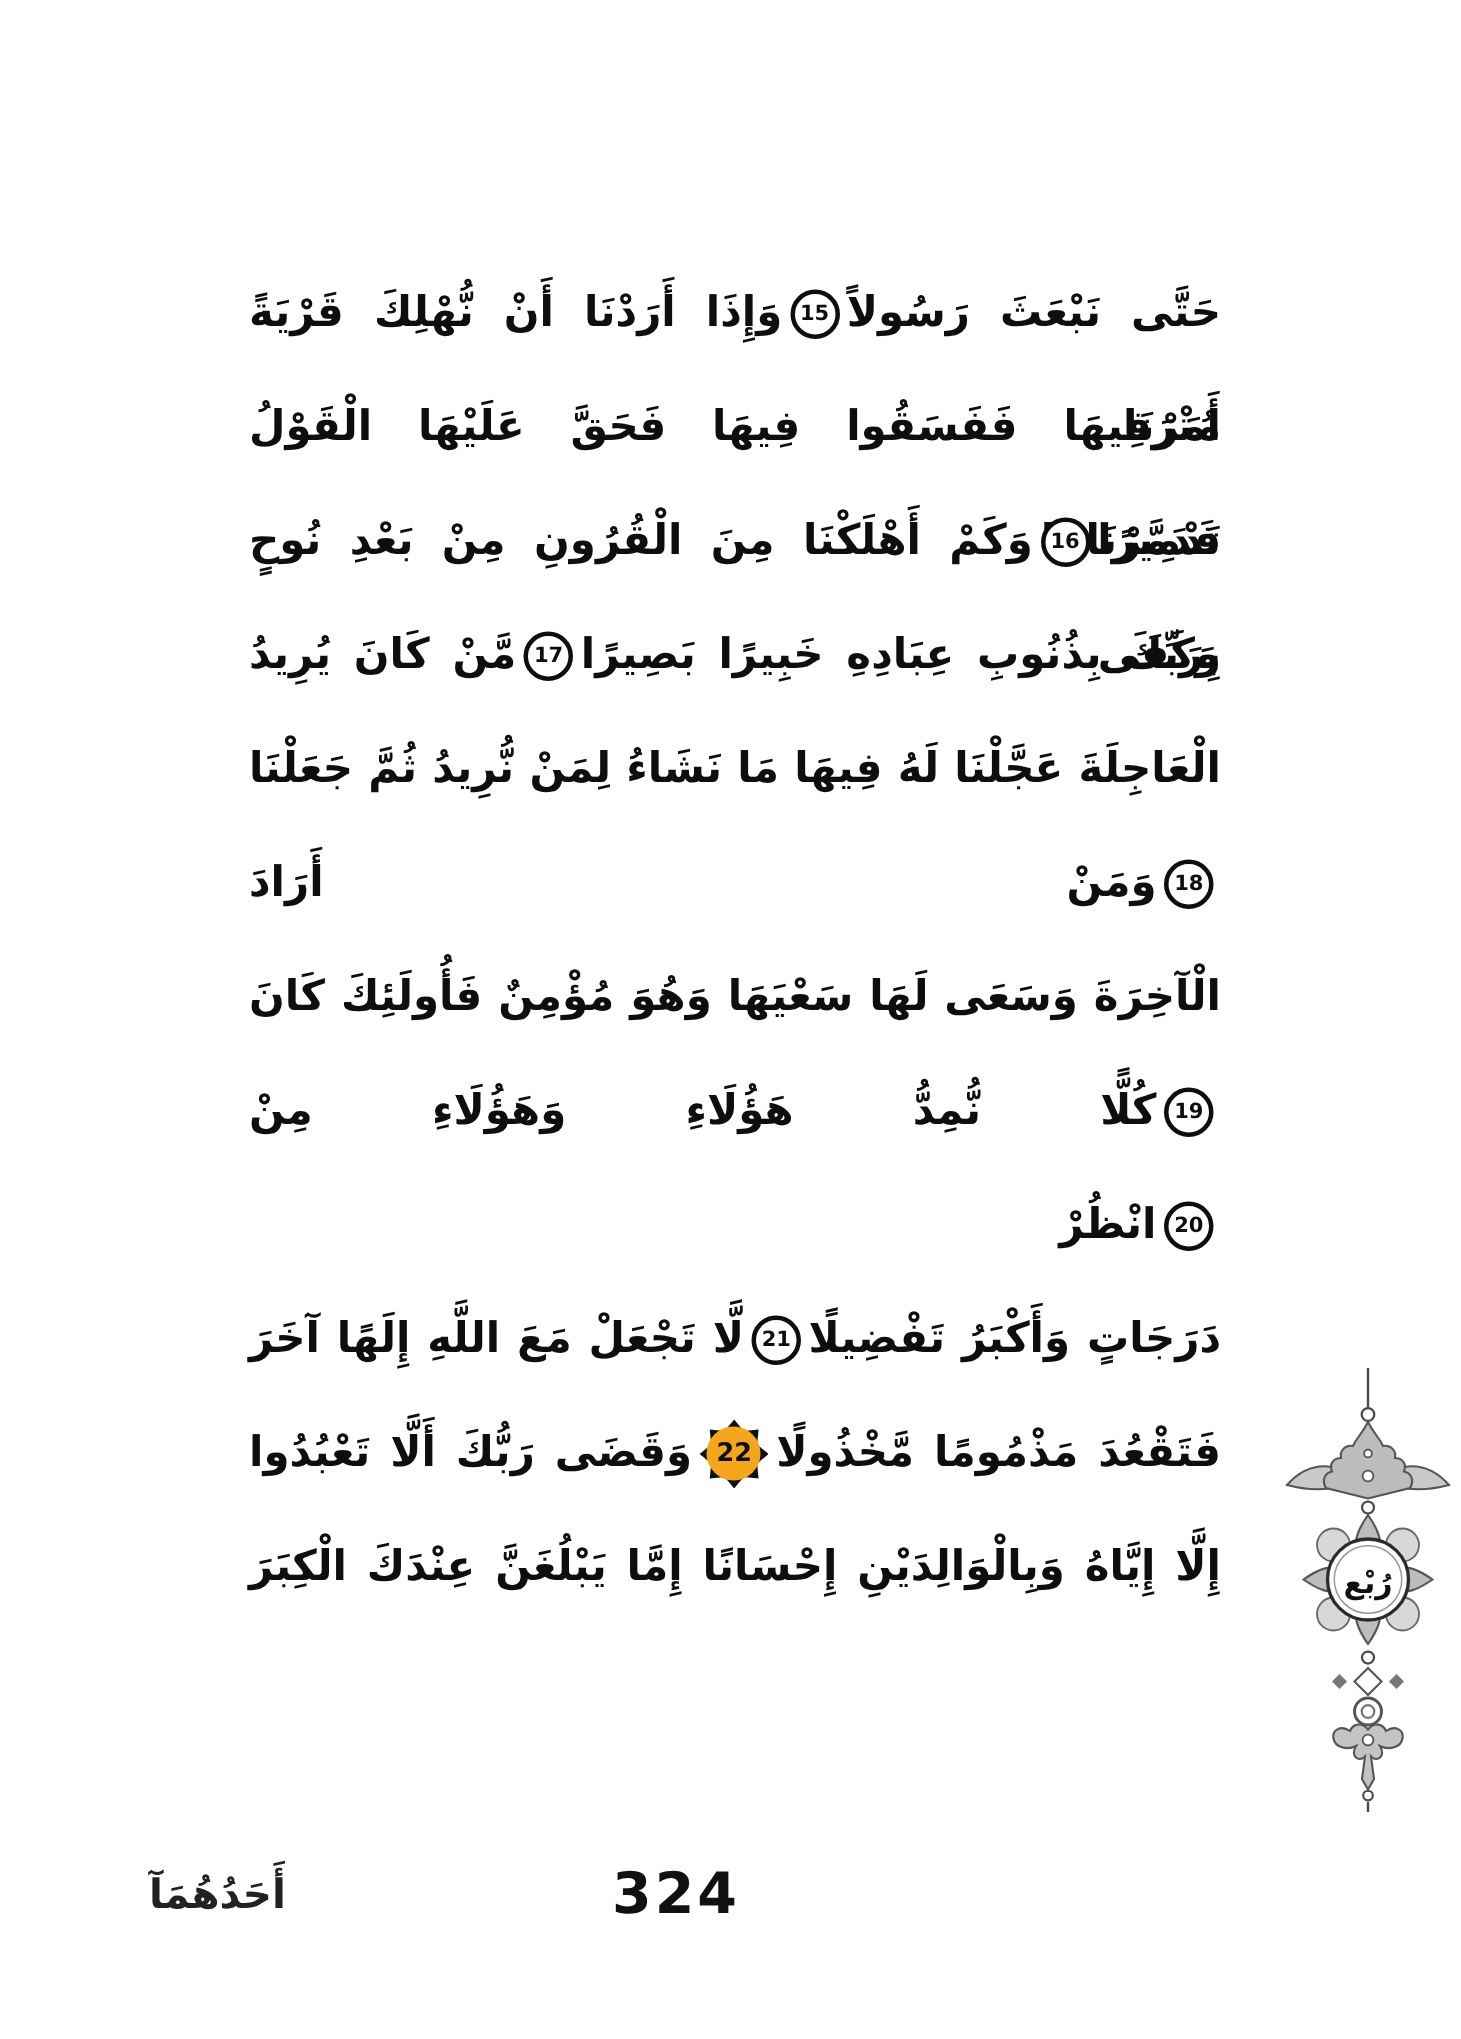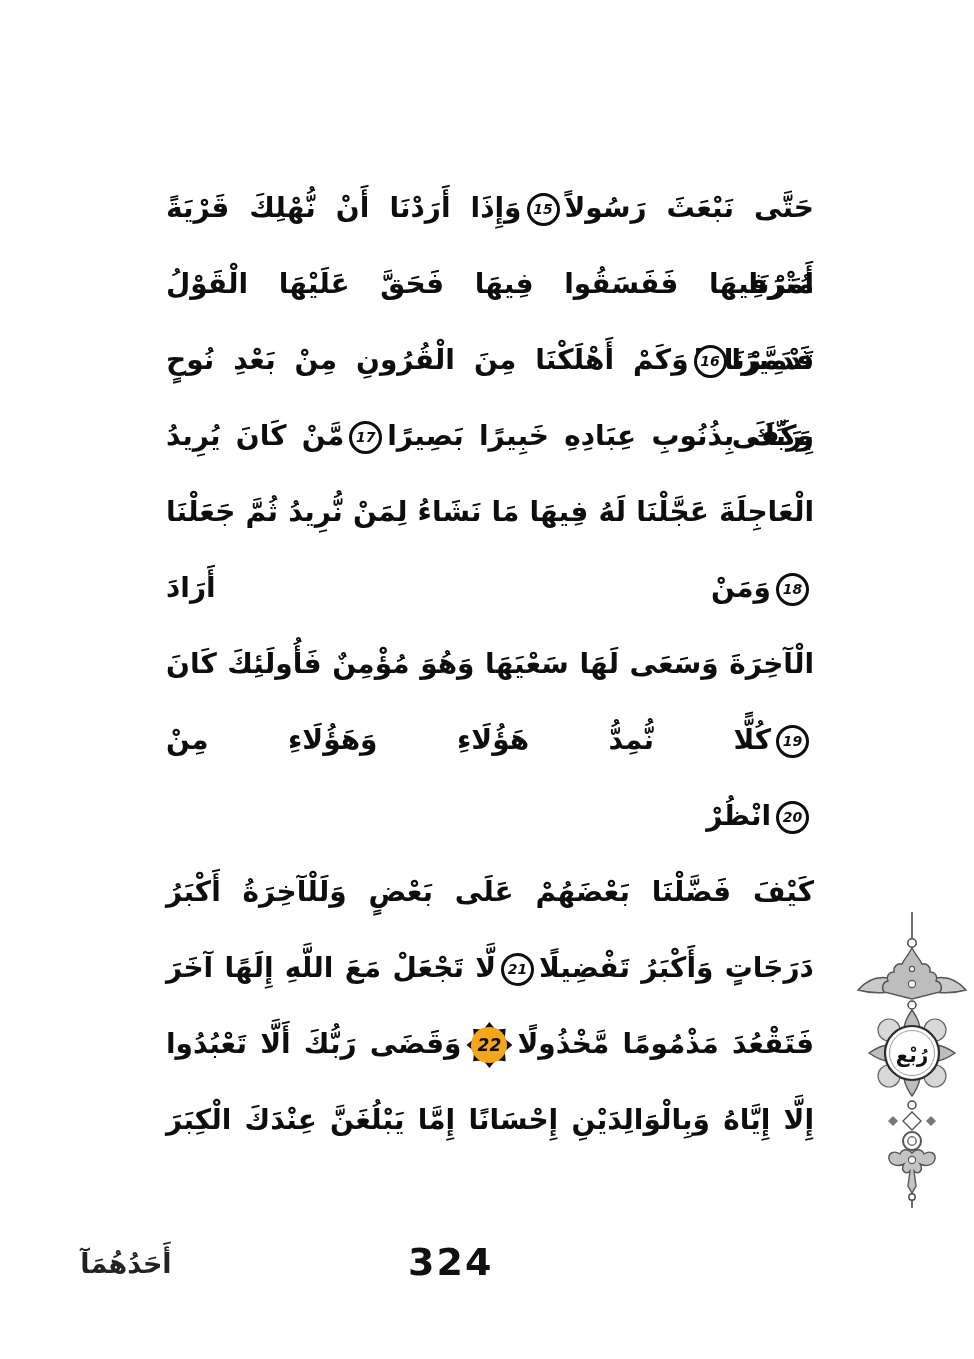--- a/index.html
+++ b/index.html
@@ -22,21 +22,21 @@
     white-space:normal; overflow:visible;
   }
   .ayah-text { letter-spacing:0.5px; }
 
   
   .verse-badge {
     display:inline-flex; align-items:center; justify-content:center;
     width:33px; height:33px; border:3px solid #0e0e0e; border-radius:50%;
     box-sizing:border-box; background:#fff;
     font-size:14px; font-weight:bold; color:#0e0e0e;
-    vertical-align:middle; margin:0 5px; line-height:1;font-style:italic;
+    vertical-align:middle; margin:0 5px; line-height:1;
   }
   .verse-badge .badge-num { position:relative; z-index:2; }
 
   
   .verse-badge.highlighted {
     position:relative; width:46px; height:46px;
     border:none; border-radius:0; background:transparent;
     font-size:17px;
   }
   .verse-badge.highlighted::before {
@@ -55,21 +55,21 @@
   .ornament { position:absolute; left:852px; top:912px; width:120px; height:296px; }
   .ornament svg { width:100%; height:100%; }
 
   
   .page-number {
     position:absolute; top:1240px; left:408px; width:180px;
     font-size:38px; font-weight:bold; color:#111;
     font-family:"DejaVu Sans", sans-serif; letter-spacing:2px;
   }
   .catchword {
-    position:absolute; top:1248px; left:51px; width:150px;
+    position:absolute; top:1248px; left:70px; width:150px;
     direction:rtl; text-align:center;
     font-size:27px; font-weight:bold; color:#222;
   }
 </style>
 </head>
 <body>
 
 <div class="page">
 
   <div class="text-block">
@@ -87,21 +87,20 @@
       <div class="line" dir="rtl"><span class="verse-badge">
           <span class="badge-num">18</span>
         </span><span class="ayah-text">وَمَنْ أَرَادَ</span></div>
       <div class="line" dir="rtl"><span class="ayah-text">الْآخِرَةَ وَسَعَى لَهَا سَعْيَهَا وَهُوَ مُؤْمِنٌ فَأُولَئِكَ كَانَ</span></div>
       <div class="line" dir="rtl"><span class="verse-badge">
           <span class="badge-num">19</span>
         </span><span class="ayah-text">كُلًّا نُّمِدُّ هَؤُلَاءِ وَهَؤُلَاءِ مِنْ</span></div>
       <div class="line" dir="rtl"><span class="verse-badge">
           <span class="badge-num">20</span>
         </span><span class="ayah-text">انْظُرْ</span></div>
-      <div class="line" dir="rtl"><span class="ayah-text">كَيْفَ فَضَّلْنَا بَعْضَهُمْ عَلَى بَعْضٍ وَلَلْآخِرَةُ أَكْبَرُ</span></div>
       <div class="line" dir="rtl"><span class="ayah-text">دَرَجَاتٍ وَأَكْبَرُ تَفْضِيلًا</span><span class="verse-badge">
           <span class="badge-num">21</span>
         </span><span class="ayah-text">لَّا تَجْعَلْ مَعَ اللَّهِ إِلَهًا آخَرَ</span></div>
       <div class="line" dir="rtl"><span class="ayah-text">فَتَقْعُدَ مَذْمُومًا مَّخْذُولًا</span><span class="verse-badge highlighted">
           <span class="badge-num">22</span>
         </span><span class="ayah-text">وَقَضَى رَبُّكَ أَلَّا تَعْبُدُوا</span></div>
       <div class="line" dir="rtl"><span class="ayah-text">إِلَّا إِيَّاهُ وَبِالْوَالِدَيْنِ إِحْسَانًا إِمَّا يَبْلُغَنَّ عِنْدَكَ الْكِبَرَ</span></div>
     </div>
 
   <div class="ornament">

